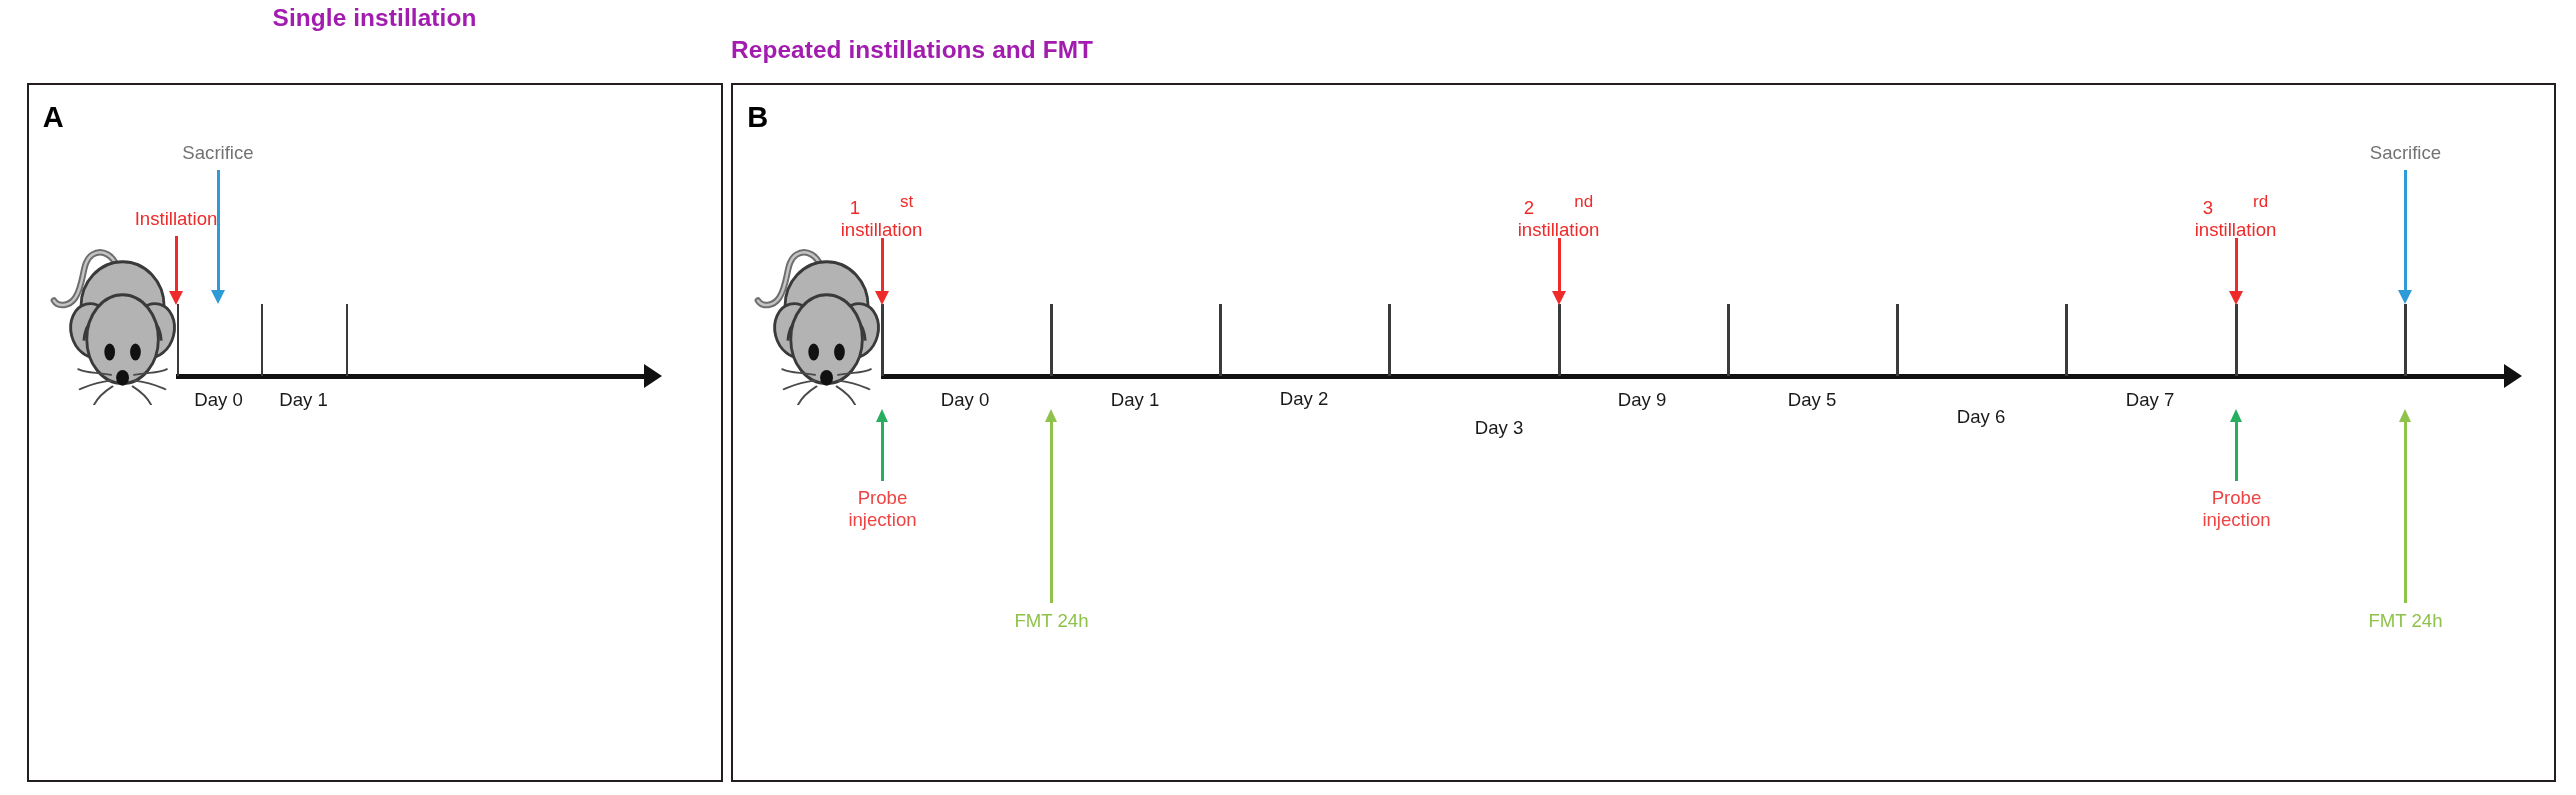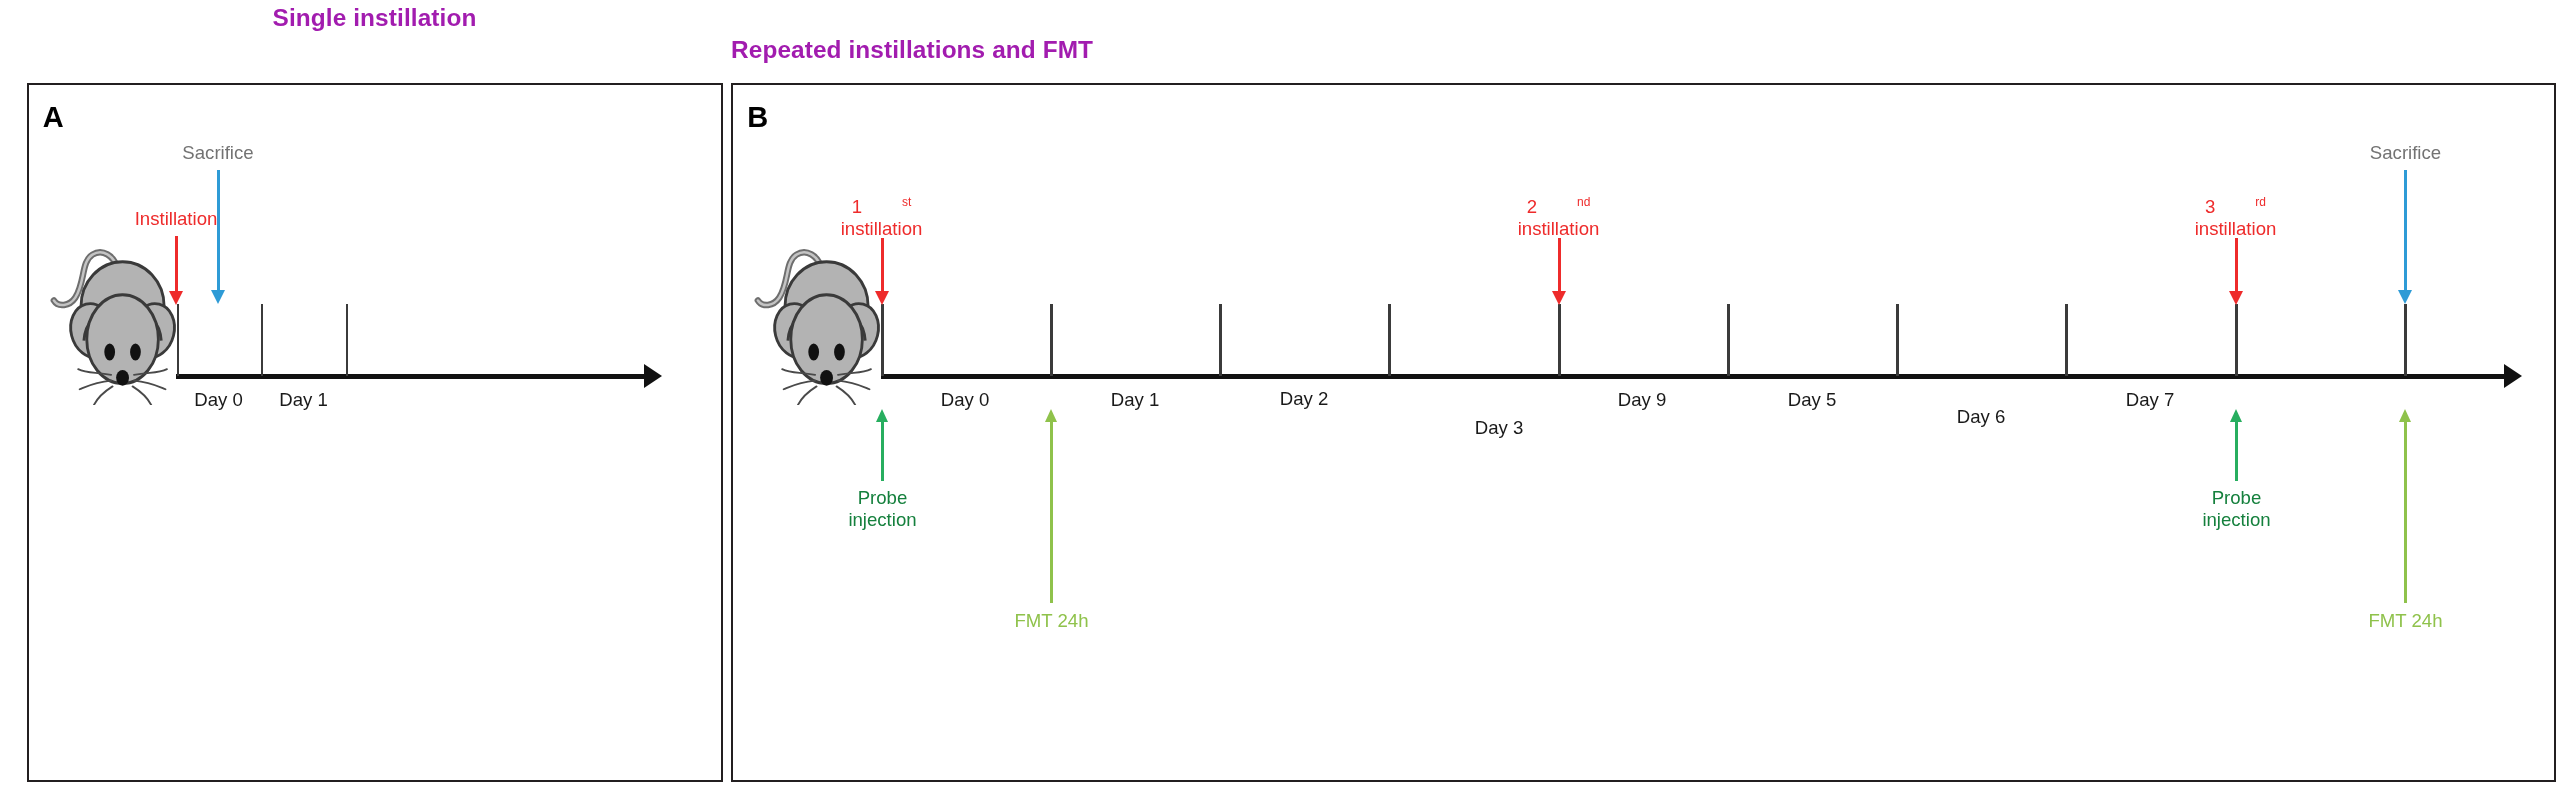--- a/index.html
+++ b/index.html
@@ -98,25 +98,25 @@
     border-right:6.5px solid transparent;
   }
 
   .ev-label {
     position:absolute;
     font-size:18.6px;
     line-height:22px;
     white-space:nowrap;
     text-align:center;
   }
-  .ev-label sup { font-size:12px; vertical-align:super;margin-left:40px; }
+  .ev-label sup { font-size:17px; vertical-align:super;margin-left:40px; }
 
   .red   { color:#ee2b2b; }
   .blue  { color:#737373; }
-  .green { color:#15803d; }
+  .green { color:#ef4444; }
   .ygreen{ color:#8fc24b; }
 </style>
 </head>
 <body>
 
 <div class="figure">
 
   <div class="panel-title" id="title-a">Single instillation</div>
 
   <div class="panel-title" id="title-b">Repeated instillations  and FMT</div>

